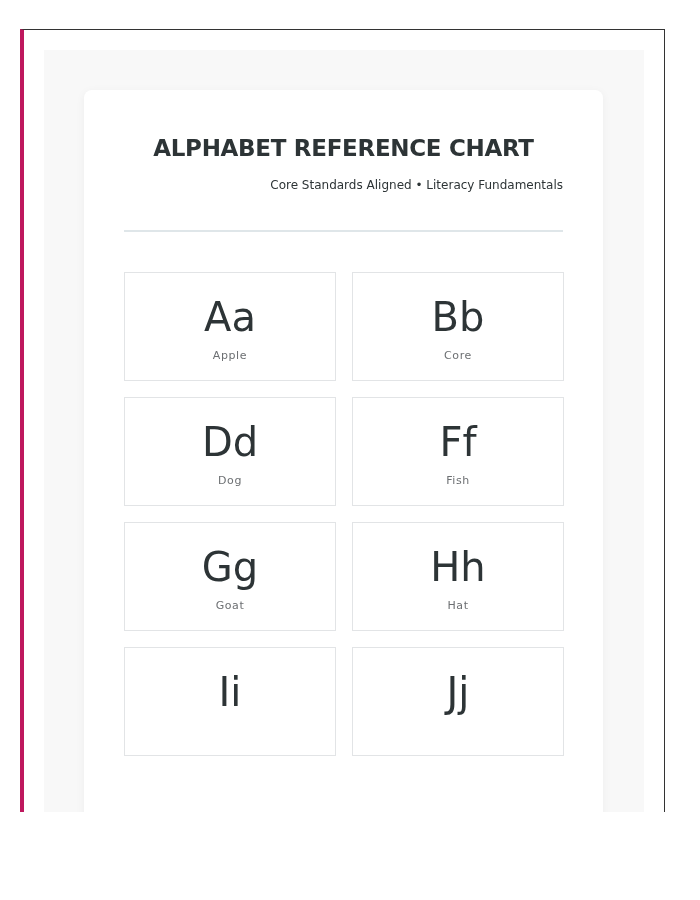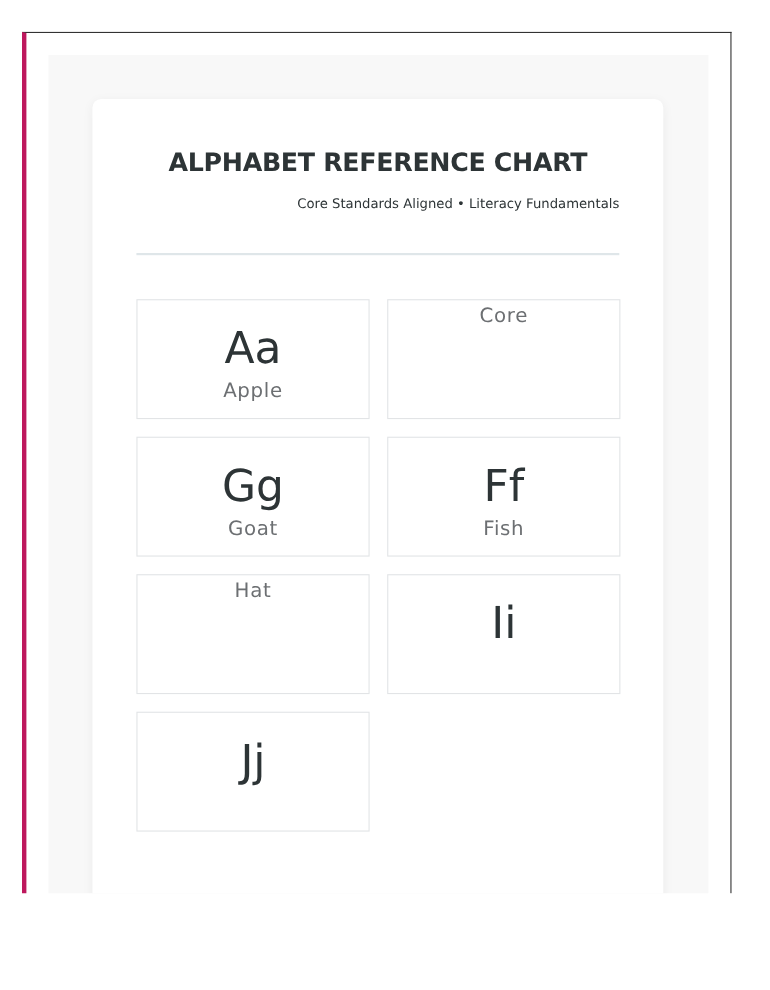--- a/index.html
+++ b/index.html
@@ -40,51 +40,57 @@
   .letter-card {
     height: 109px; box-sizing: border-box;
     border: 1px solid #e2e4e6; border-radius: 0; background: #ffffff;
     display: flex; flex-direction: column; align-items: center;
   }
   .glyph {
     margin-top: 20px; font-size: 40px; line-height: 48px; color: #2d3436;
     font-weight: 500;
   }
   .word {
-    margin-top: 6px; font-size: 18px; color: #6c6f72; letter-spacing: 0.6px;
+    margin-top: 6px; font-size: 11px; color: #6c6f72; letter-spacing: 0.6px;
     line-height: 18px;
   }
 </style>
 </head>
 <body>
 
 <div class="viewport">
   <div class="page-bg">
     <div class="sheet">
       <h1 class="title">ALPHABET REFERENCE CHART</h1>
       <p class="subtitle">Core Standards Aligned • Literacy Fundamentals</p>
       <div class="divider"></div>
 
       <div class="grid">
         <div class="letter-card">
           <div class="glyph">Aa</div>
           <div class="word">Apple</div>
         </div>
         <div class="letter-card">
+          <div class="glyph">Bb</div>
           <div class="word">Core</div>
+        </div>
+        <div class="letter-card">
+          <div class="glyph">Dd</div>
+          <div class="word">Dog</div>
+        </div>
+        <div class="letter-card">
+          <div class="glyph">Ff</div>
+          <div class="word">Fish</div>
         </div>
         <div class="letter-card">
           <div class="glyph">Gg</div>
           <div class="word">Goat</div>
         </div>
         <div class="letter-card">
-          <div class="glyph">Ff</div>
-          <div class="word">Fish</div>
-        </div>
-        <div class="letter-card">
+          <div class="glyph">Hh</div>
           <div class="word">Hat</div>
         </div>
         <div class="letter-card">
           <div class="glyph">Ii</div>
           <div class="word"></div>
         </div>
         <div class="letter-card">
           <div class="glyph">Jj</div>
           <div class="word"></div>
         </div>

